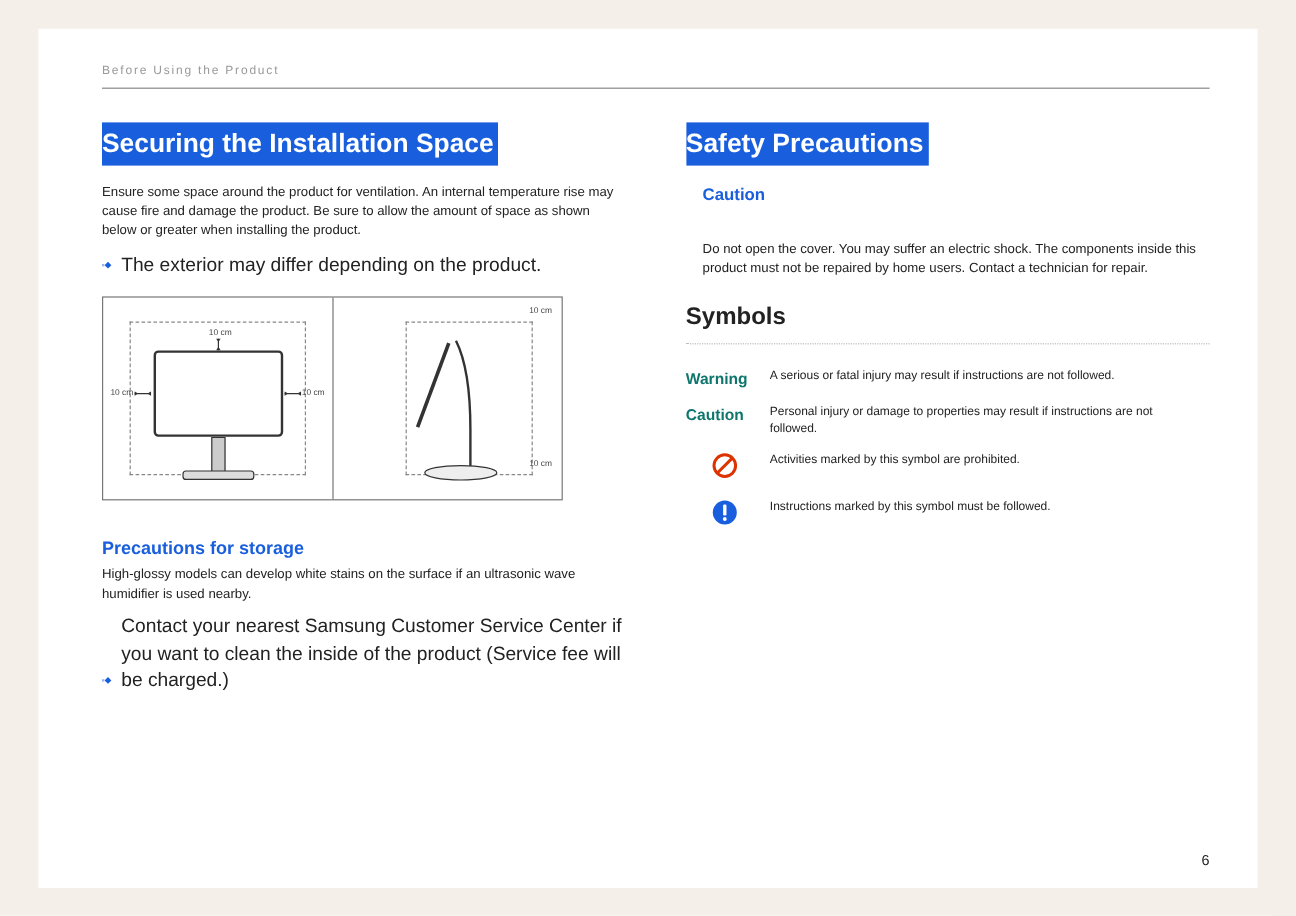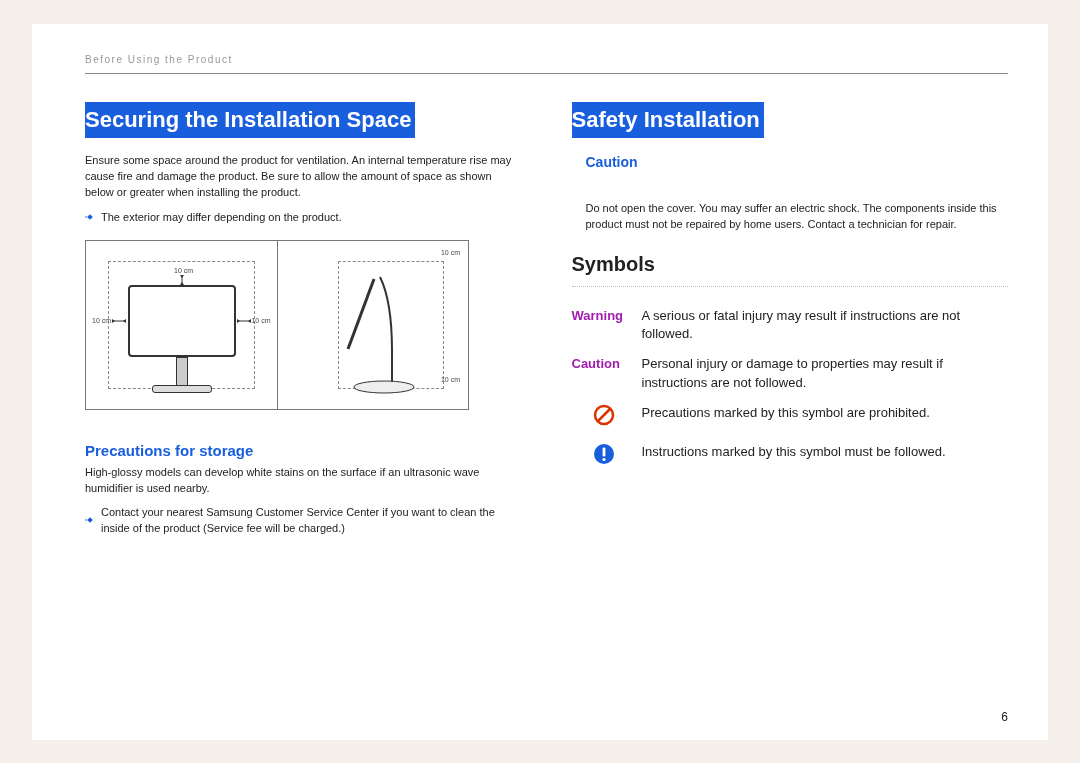--- a/index.html
+++ b/index.html
@@ -25,30 +25,30 @@
     display: inline-block;
     background: #195fdd;
     color: #fff;
     font-size: 22px;
     font-weight: bold;
     padding: 6px 4px 6px 0;
     line-height: 1.1;
   }
   .body-text { font-size: 11px; line-height: 1.45; margin-top: 15px; }
   .body-text.tight { margin-top: 6px; }
-  .bullet-line { display: flex; align-items: center; gap: 6px; font-size: 11px; margin-top: 8px; line-height:1.4; }
+  .bullet-line { display: flex; align-items: flex-end; gap: 6px; font-size: 16px; margin-top: 8px; line-height:1.4; }
   .bullet-icon { flex: 0 0 auto; margin-top: 2px; }
   .sub-blue { color: #195fdd; font-weight: bold; font-size: 15px; margin-top: 32px; }
   .sub-blue.small { font-size: 14px; }
   .sub-black { font-weight: bold; font-size: 20px; margin-top: 20px; }
   .dots-rule { border: 0; border-top: 1px dotted #bbb; margin-top: 10px; }
   .indent { margin-left: 14px; }
   .sym-table { margin-top: 14px; border-collapse: collapse; width: 100%; }
-  .sym-table td { vertical-align: top; padding: 6px 6px 6px 0; font-size: 13px; line-height:1.4; }
-  .sym-table td.label { width: 70px; color: #a21caf; font-weight: bold; font-size: 13px; }
+  .sym-table td { vertical-align: top; padding: 6px 6px 6px 0; font-size: 10px; line-height:1.4; }
+  .sym-table td.label { width: 70px; color: #0f766e; font-weight: bold; font-size: 13px; }
   .sym-table td.iconcell { width: 70px; text-align: center; }
   .pagenum { position: absolute; right: 40px; bottom: 16px; font-size: 12px; }
   
   .diagrams { margin-top: 14px; border: 1px solid #777; width: 384px; height: 170px; display:flex; }
   .diag { flex:1; position:relative; }
   .diag + .diag { border-left:1px solid #777; }
   .dashline { position:absolute; border:1px dashed #888; }
   .monitor { position:absolute; background:#fff; border:2px solid #333; border-radius:4px; }
   .dimlabel { position:absolute; font-size:7px; color:#444; }
   svg.bullet { width:10px; height:10px; }
@@ -123,21 +123,21 @@
           <svg class="bullet" viewBox="0 0 10 10">
               <rect x="3" y="3" width="4" height="4" fill="#195fdd" transform="rotate(45 5 5)"></rect>
               <rect x="0" y="4" width="2" height="2" fill="#9bb8ee"></rect>
             </svg>
         </span>
         <span>Contact your nearest Samsung Customer Service Center if you want to clean the inside of the product (Service fee will be charged.)</span>
       </div>
     </div>
 
     <div class="col">
-      <span class="main-heading">Safety Installation</span>
+      <span class="main-heading">Safety Precautions</span>
 
       <div class="sub-blue small" style="margin-left:14px; margin-top:16px;">Caution</div>
       <p class="body-text tight" style="margin-left:14px;margin-top:31px;">Do not open the cover. You may suffer an electric shock. The components inside this product must not be repaired by home users. Contact a technician for repair.</p>
 
       <div class="sub-black">Symbols</div>
       <hr class="dots-rule">
 
       <table class="sym-table">
         <tbody>
             <tr>
@@ -150,21 +150,21 @@
         </tr>
         <tr>
           <td class="iconcell">
             <span>
               <svg width="22" height="22" viewBox="0 0 22 22">
                     <circle cx="11" cy="11" r="9" stroke="#d30" stroke-width="2.5" fill="none"></circle>
                     <line x1="5" y1="17" x2="17" y2="5" stroke="#d30" stroke-width="2.5"></line>
                   </svg>
             </span>
           </td>
-          <td>Precautions marked by this symbol are prohibited.</td>
+          <td>Activities marked by this symbol are prohibited.</td>
         </tr>
         <tr>
           <td class="iconcell">
             <span>
               <svg width="22" height="22" viewBox="0 0 22 22">
                     <circle cx="11" cy="11" r="10" fill="#195fdd"></circle>
                     <rect x="9.6" y="4.5" width="2.8" height="9" fill="#fff" rx="1"></rect>
                     <circle cx="11" cy="16.5" r="1.6" fill="#fff"></circle>
                   </svg>
             </span>

